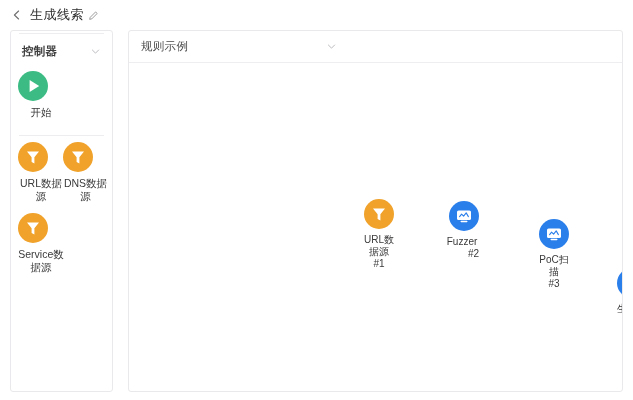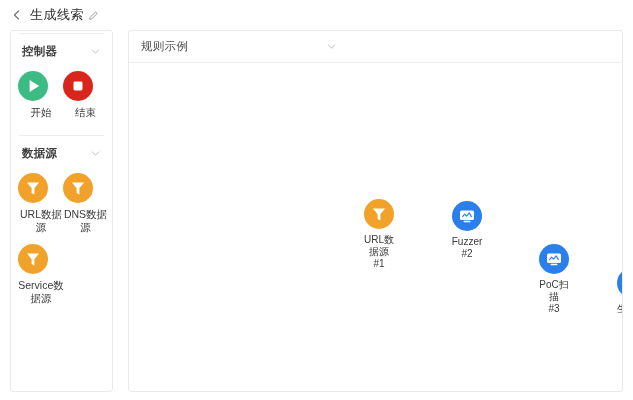--- a/index.html
+++ b/index.html
@@ -231,43 +231,27 @@
 
         <div class="palette-item">
           <span class="circle-icon" style="background:#3CBC84">
             <svg viewBox="0 0 30 30" width="30" height="30" aria-hidden="true">
               <polygon points="11.6,9 21.2,15 11.6,21" fill="#ffffff"></polygon>
             </svg>
           </span>
           <span class="palette-label">开始</span>
         </div>
 
-        <div class="palette-item">
-          <span class="circle-icon" style="background:#D9261C">
-            <svg viewBox="0 0 30 30" width="30" height="30" aria-hidden="true">
-              <rect x="10.5" y="10.5" width="9" height="9" rx="1.4" fill="#ffffff"></rect>
-            </svg>
-          </span>
-          <span class="palette-label">结束</span>
-        </div>
 
 
       </div>
     </section>
 
     <section class="palette-section">
       <div class="section-divider"></div>
-      <div class="section-header">
-        <span class="section-title">数据源</span>
-        <span class="chevron-down">
-          <svg viewBox="0 0 12 12" width="11" height="11" aria-hidden="true">
-            <polyline points="2.6,4.4 6,7.8 9.4,4.4" fill="none" stroke="currentColor" stroke-width="1" stroke-linecap="round" stroke-linejoin="round"></polyline>
-          </svg>
-        </span>
-      </div>
       <div class="node-grid">
 
         <div class="palette-item">
           <span class="circle-icon" style="background:#F0A22A">
             <svg viewBox="0 0 30 30" width="30" height="30" aria-hidden="true">
               <path d="M9 9.6 H21 L16.4 15.2 V21.6 L13.6 19.9 V15.2 Z" fill="#ffffff"></path>
             </svg>
           </span>
           <span class="palette-label">URL数据源</span>
         </div>
@@ -313,33 +297,33 @@
       <div class="flow-node" style="left:222px; top:136px;">
         <span class="circle-icon" style="background:#F0A22A">
           <svg viewBox="0 0 30 30" width="30" height="30" aria-hidden="true">
             <path d="M9 9.6 H21 L16.4 15.2 V21.6 L13.6 19.9 V15.2 Z" fill="#ffffff"></path>
           </svg>
         </span>
         <span class="node-label">URL数据源</span>
         <span class="node-index">#1</span>
       </div>
 
-      <div class="flow-node" style="left:310px; top:138px;">
+      <div class="flow-node" style="left:294px; top:138px;align-items:flex-end;">
         <span class="circle-icon" style="background:#2B7FEB">
           <svg viewBox="0 0 30 30" width="30" height="30" aria-hidden="true">
             <rect x="8" y="9.4" width="14" height="9.6" rx="1.6" fill="#ffffff"></rect>
             <polyline points="10.6,15.6 12.6,13.2 14.6,15.2 17.2,11.9 19.4,15.6" fill="none" stroke="#2B7FEB" stroke-width="1.1" stroke-linecap="round" stroke-linejoin="round"></polyline>
             <rect x="11.5" y="19.8" width="7" height="1.5" rx="0.7" fill="#ffffff"></rect>
           </svg>
         </span>
         <span class="node-label">Fuzzer</span>
         <span class="node-index">#2</span>
       </div>
 
-      <div class="flow-node" style="left:397px; top:181px;">
+      <div class="flow-node" style="left:397px; top:156px;">
         <span class="circle-icon" style="background:#2B7FEB">
           <svg viewBox="0 0 30 30" width="30" height="30" aria-hidden="true">
             <rect x="8" y="9.4" width="14" height="9.6" rx="1.6" fill="#ffffff"></rect>
             <polyline points="10.6,15.6 12.6,13.2 14.6,15.2 17.2,11.9 19.4,15.6" fill="none" stroke="#2B7FEB" stroke-width="1.1" stroke-linecap="round" stroke-linejoin="round"></polyline>
             <rect x="11.5" y="19.8" width="7" height="1.5" rx="0.7" fill="#ffffff"></rect>
           </svg>
         </span>
         <span class="node-label">PoC扫描</span>
         <span class="node-index">#3</span>
       </div>

